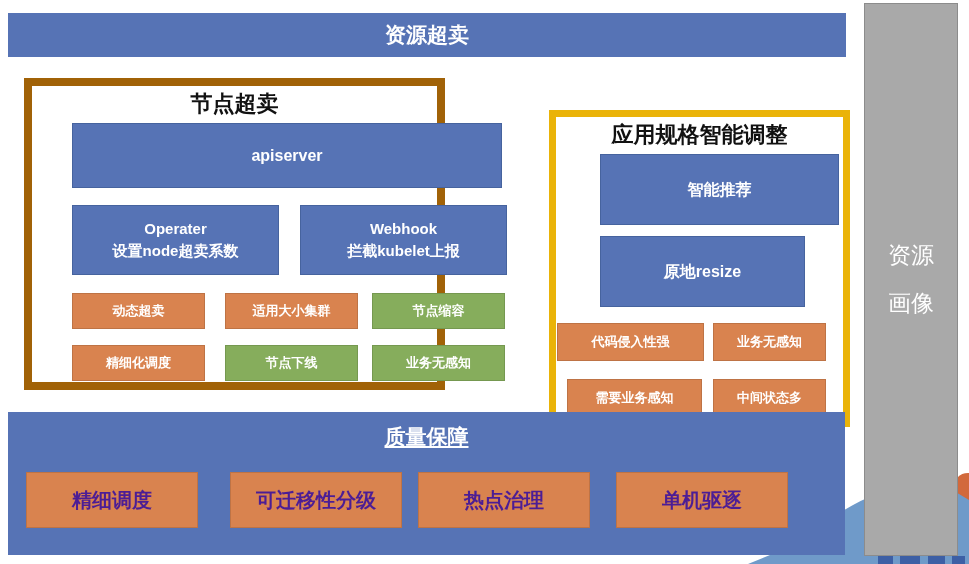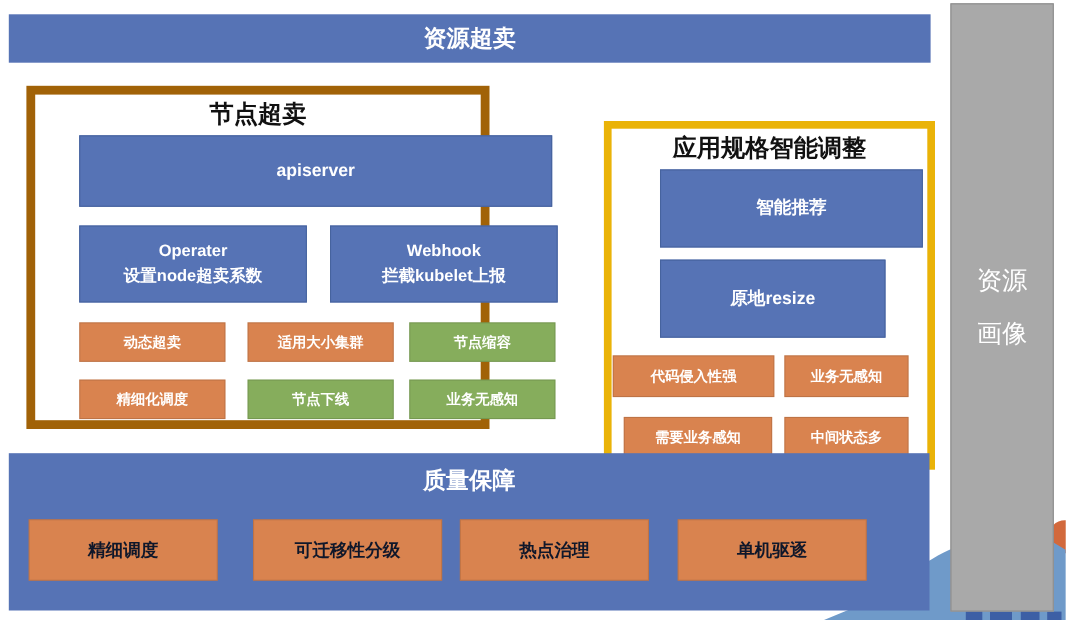--- a/index.html
+++ b/index.html
@@ -25,21 +25,21 @@
   }
   .bluebox .sub { font-size:15px; font-weight:700; }
   .tag {
     position:absolute; display:flex; align-items:center; justify-content:center;
     color:#ffffff; font-size:13px; font-weight:700; text-align:center;
     border:1px solid rgba(0,0,0,0.12); box-sizing:border-box;
   }
   .q-item {
     position:absolute; top:60px; width:172px; height:56px;
     display:flex; align-items:center; justify-content:center;
-    color:#0f172a; font-size:16px; font-weight:700;
+    color:#4c1d95; font-size:20px; font-weight:700;
     border:1px solid rgba(0,0,0,0.12); box-sizing:border-box;
   }
   #profile-bar {
     position:absolute; left:864px; top:3px; width:94px; height:553px;
     border:1px solid #8c8c8c; box-sizing:border-box;
     display:flex; flex-direction:column; align-items:center; justify-content:center;
     color:#ffffff; font-size:23px; line-height:1.35; z-index:3; text-align:center;gap:16px;
   }
   #wave-decoration { position:absolute; left:740px; top:450px; width:229px; height:114px; z-index:1; }
 </style>
@@ -87,21 +87,21 @@
     <div class="bluebox" style="left: 44px; top: 119px; width: 205px; height: 71px; background-color: rgb(86, 115, 181);">
       <span>原地resize</span>
     </div>
 
     <div class="tag" style="left: 1px; top: 206px; width: 147px; height: 38px; background-color: rgb(217, 131, 79);">代码侵入性强</div>
     <div class="tag" style="left: 157px; top: 206px; width: 113px; height: 38px; background-color: rgb(217, 131, 79);">业务无感知</div>
     <div class="tag" style="left: 11px; top: 262px; width: 135px; height: 37px; background-color: rgb(217, 131, 79);">需要业务感知</div>
     <div class="tag" style="left: 157px; top: 262px; width: 113px; height: 37px; background-color: rgb(217, 131, 79);">中间状态多</div>
   </div>
 
-  <div id="quality-banner" class="banner" style="background-color: rgb(86, 115, 181);">
+  <div id="quality-banner" class="banner" style="background-color: rgb(86, 115, 181); text-decoration: underline;">
     <div id="quality-title">质量保障</div>
     <div class="q-item" style="left: 18px; background-color: rgb(217, 131, 79);">精细调度</div>
     <div class="q-item" style="left: 210px; background-color: rgb(217, 131, 79); margin-left: 12px;">可迁移性分级</div>
     <div class="q-item" style="left: 410px; background-color: rgb(217, 131, 79);">热点治理</div>
     <div class="q-item" style="left: 608px; background-color: rgb(217, 131, 79);">单机驱逐</div>
   </div>
 
   <svg id="wave-decoration" viewBox="0 0 229 114">
     <circle cx="228" cy="38" r="15" style="fill: rgb(210, 105, 60);"></circle>
     <path d="M8,114 L52,96 C86,72 112,52 136,45 C162,37 190,36 214,41 L229,50 L229,114 Z" style="fill: rgb(111, 154, 201);"></path>

